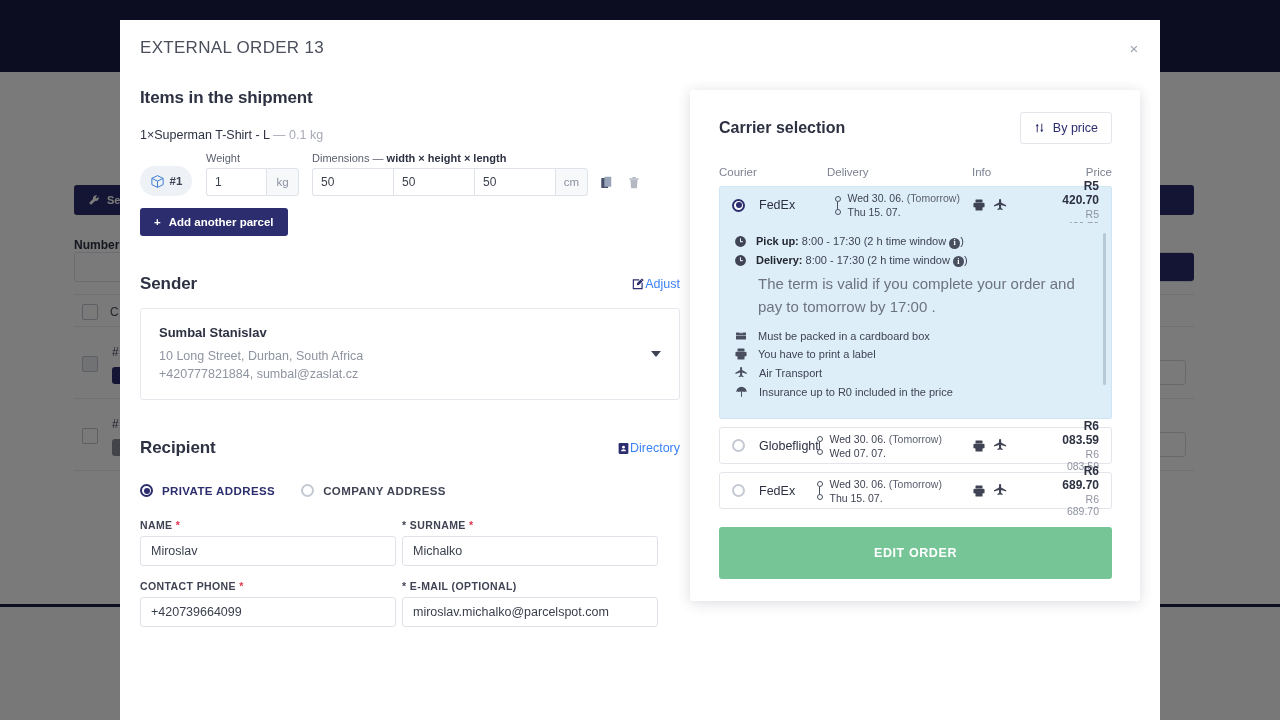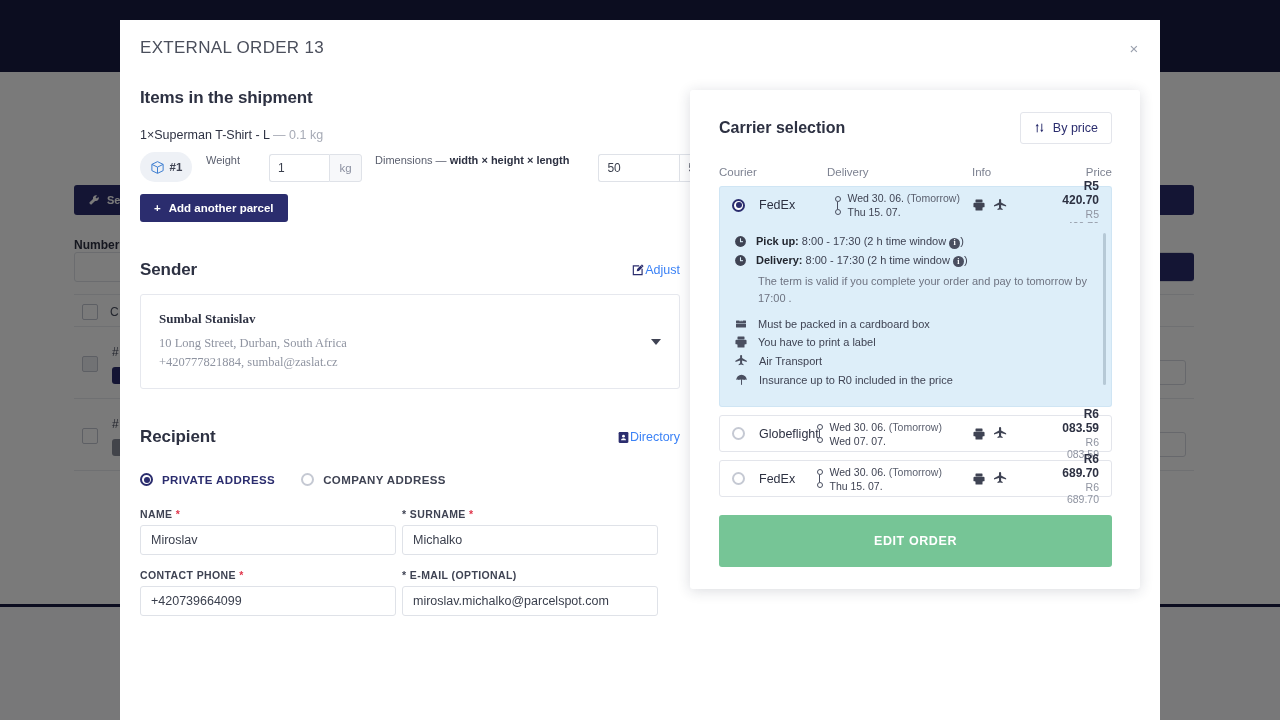--- a/index.html
+++ b/index.html
@@ -57,21 +57,21 @@
   .item-line{font-size:12.5px;color:#2d3142;margin-top:20px;}
   .item-line .muted{color:#a7abb6;}
 
   
   .parcel-row{display:flex;align-items:flex-end;gap:0;margin-top:10px;}
   .parcel-badge{
     width:52px;height:30px;border-radius:15px;background:#eef1f6;
     display:flex;align-items:center;justify-content:center;gap:5px;
     font-size:11.5px;font-weight:bold;color:#3f4353;flex:none;
   }
-  .fld{display:flex;flex-direction:row;margin-left:14px;gap:29px;}
+  .fld{display:flex;flex-direction:column;margin-left:14px;}
   .fld-lbl{font-size:11px;color:#5a5f6e;margin-bottom:4px;white-space:nowrap;}
   .fld-lbl b{color:#2d3142;}
   .inp-grp{display:flex;}
   .inp{
     height:28px;border:1px solid #dfe2e8;border-radius:3px;background:#fff;
     font-size:12px;color:#3a3f4d;padding:0 8px;box-sizing:border-box;
     font-family:"Liberation Sans", sans-serif;outline:none;
   }
   .inp.w-wt{width:60px;border-right:none;border-radius:3px 0 0 3px;}
   .unit{
@@ -87,21 +87,21 @@
     height:28px;padding:0 14px;background:#2b2d6e;color:#fff;
     border-radius:3px;font-size:11.5px;font-weight:bold;cursor:pointer;
   }
 
   
   .sec-head{display:flex;align-items:center;justify-content:space-between;margin-top:38px;}
   .link-act{display:flex;align-items:center;color:#3b82f6;font-size:12.5px;cursor:pointer;}
 
   .addr-card{
     margin-top:14px;border:1px solid #e6e8ee;border-radius:3px;background:#fff;
-    padding:16px 18px 18px 18px;position:relative;font-family:Liberation Serif, serif;
+    padding:16px 18px 18px 18px;position:relative;
   }
   .addr-name{font-size:13px;font-weight:bold;color:#2d3142;}
   .addr-l{font-size:12.5px;color:#8f94a1;margin-top:9px;}
   .caret{
     position:absolute;right:18px;top:50%;margin-top:-3px;
     width:0;height:0;border-left:5px solid transparent;border-right:5px solid transparent;
     border-top:6px solid #3f4353;
   }
 
   
@@ -164,21 +164,21 @@
   .cr-price{flex:1;text-align:right;display:flex;flex-direction:column;gap:1px;}
   .p-main{font-size:12px;font-weight:bold;color:#2d3142;}
   .p-sub{font-size:10.5px;color:#8f94a1;}
 
   .detail-box{
     background:#ddeef9;border:1px solid #cfe5f4;border-top:none;border-radius:0 0 3px 3px;
     padding:12px 14px 14px 14px;position:relative;
   }
   .d-line{display:flex;align-items:flex-start;gap:9px;font-size:11px;color:#3f4353;margin-bottom:5px;}
   .d-line b{color:#22262f;}
-  .d-note{font-size:11px;color:#6e7381;margin:6px 0 12px 24px;line-height:1.5;max-width:335px;}
+  .d-note{font-size:15px;color:#6e7381;margin:6px 0 12px 24px;line-height:1.5;max-width:335px;}
   .d-feat{display:flex;align-items:center;gap:10px;font-size:11px;color:#3f4353;margin-bottom:5px;}
   .d-scroll{
     position:absolute;right:5px;top:10px;width:3px;height:152px;border-radius:2px;background:#b6c9d6;
   }
   .info-i{
     display:inline-flex;align-items:center;justify-content:center;
     width:11px;height:11px;border-radius:50%;background:#4a4f60;color:#fff;
     font-size:8px;font-weight:bold;font-family:"Liberation Serif", serif;line-height:1;
   }
   .edit-order{

